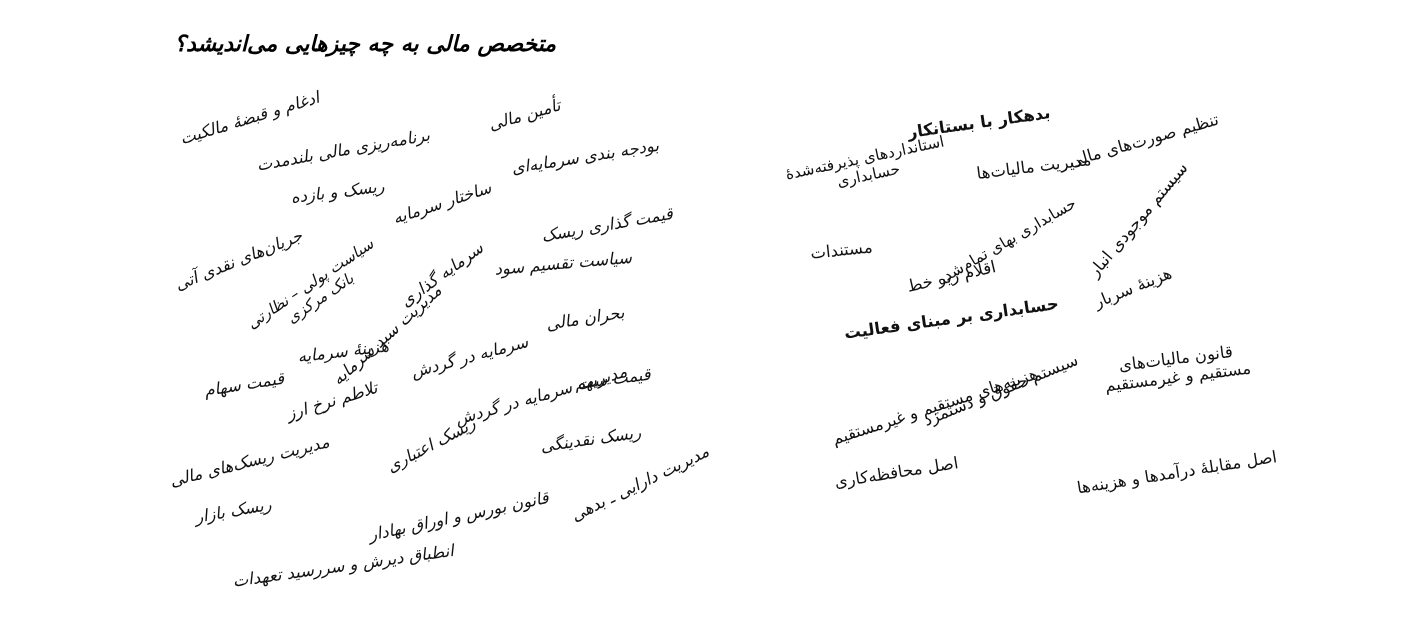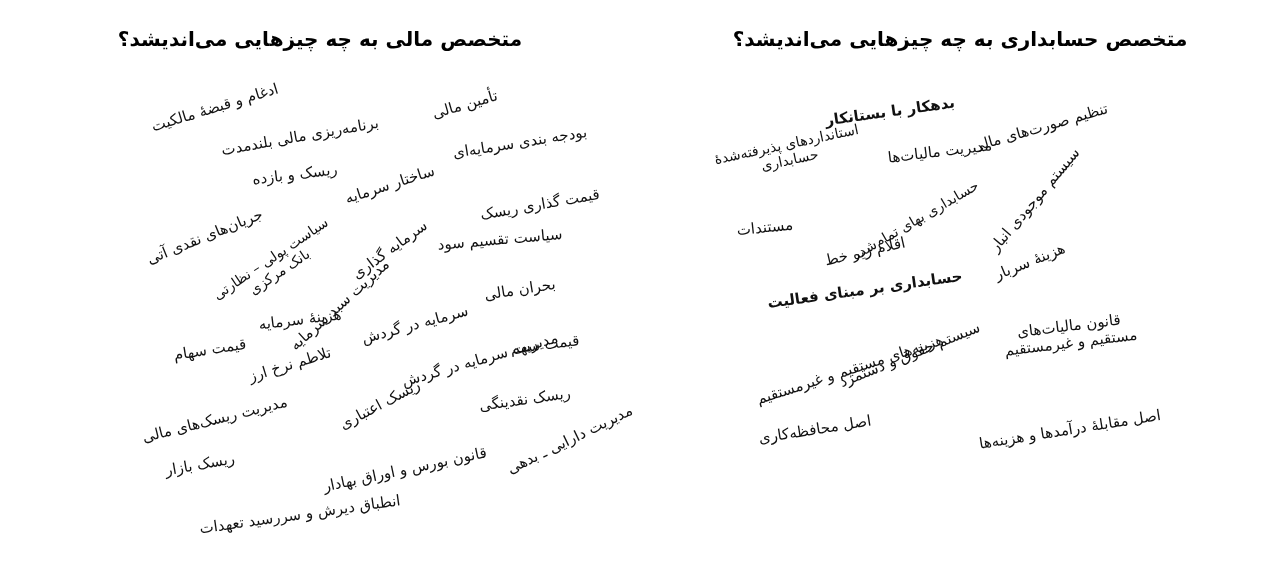--- a/index.html
+++ b/index.html
@@ -20,21 +20,21 @@
     width: 1280px;
     height: 565px;
   }
   .panel {
     position: absolute;
     top: 0;
     width: 640px;
     height: 565px;
   }
   .panel-right { right: 0; }
-  .panel-left  { left: 0; }
+  .panel-left  { left: 12px; font-style: italic; }
 
   .panel-title {
     position: absolute;
     top: 10px;
     width: 100%;
     text-align: center;
     font-size: 20px;
     font-weight: bold;
     direction: rtl;
     white-space: nowrap;
@@ -57,21 +57,20 @@
     white-space: normal;
     text-align: center;
   }
 </style>
 </head>
 <body>
 
 <div class="page">
 
   <section class="panel panel-right">
-    <h2 class="panel-title">متخصص حسابداری به چه چیزهایی می‌اندیشد؟</h2>
     <div class="cloud">
         <span class="term" style="left: 400px; top: 128px; font-size: 15px; transform: translate(-50%, -50%) rotate(-16deg);">تنظیم صورت‌های مالی</span>
         <span class="term" style="left: 250px; top: 112px; font-size: 15px; font-weight: bold; transform: translate(-50%, -50%) rotate(-8deg);">بدهکار با بستانکار</span>
         <span class="term two-line" style="left: 148px; top: 152px; font-size: 14px; max-width: 150px; transform: translate(-50%, -50%) rotate(-12deg);">استانداردهای پذیرفته‌شدهٔ حسابداری</span>
         <span class="term" style="left: 300px; top: 152px; font-size: 15px; transform: translate(-50%, -50%) rotate(-7deg);">مدیریت مالیات‌ها</span>
         <span class="term" style="left: 395px; top: 200px; font-size: 15px; transform: translate(-50%, -50%) rotate(-50deg);">سیستم موجودی انبار</span>
         <span class="term" style="left: 275px; top: 220px; font-size: 14px; transform: translate(-50%, -50%) rotate(-30deg);">حسابداری بهای تمام‌شده</span>
         <span class="term" style="left: 125px; top: 228px; font-size: 15px; transform: translate(-50%, -50%) rotate(-6deg);">مستندات</span>
         <span class="term" style="left: 225px; top: 252px; font-size: 15px; transform: translate(-50%, -50%) rotate(-13deg);">اقلام زیر خط</span>
         <span class="term" style="left: 390px; top: 262px; font-size: 15px; transform: translate(-50%, -50%) rotate(-22deg);">هزینهٔ سربار</span>

